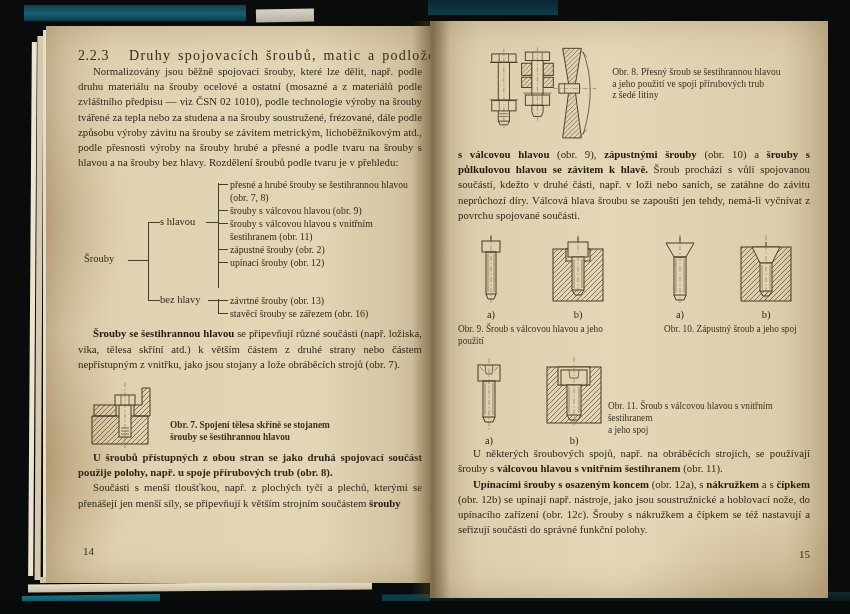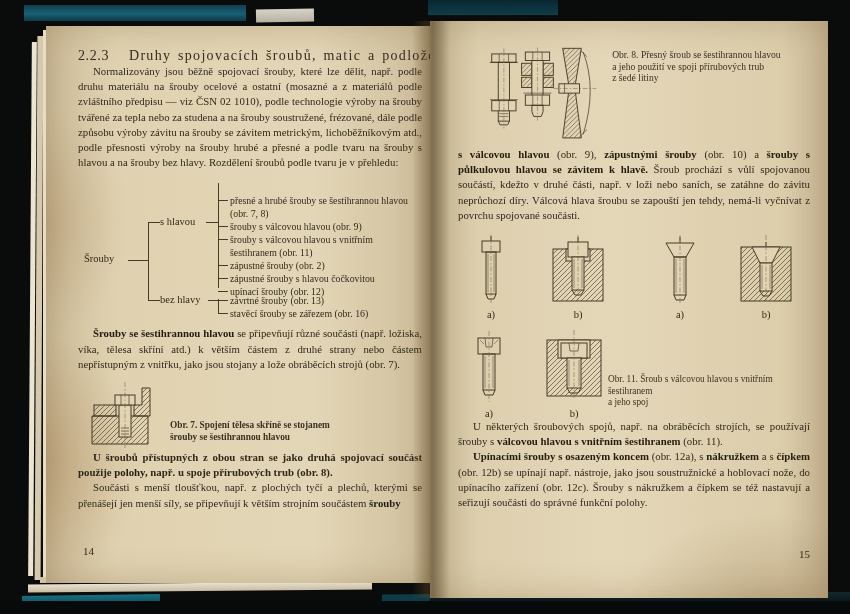--- a/index.html
+++ b/index.html
@@ -99,28 +99,27 @@
     <p class="bt ind mt6">Normalizovány jsou běžně spojovací šrouby, které lze dělit, např. podle druhu materiálu na šrouby ocelové a ostatní (mosazné a z materiálů podle zvláštního předpisu — viz ČSN 02 1010), podle technologie výroby na šrouby tvářené za tepla nebo za studena a na šrouby soustružené, frézované, dále podle způsobu výroby závitu na šrouby se závitem metrickým, lichoběžníkovým atd., podle přesnosti výroby na šrouby hrubé a přesné a podle tvaru na šrouby s hlavou a na šrouby bez hlavy. Rozdělení šroubů podle tvaru je v přehledu:</p>
 
     <div class="tree">
       <span class="t-root">Šrouby</span>
       <div class="tl h" style="left:50px;top:82px;width:20px;"></div>
       <div class="tl v" style="left:70px;top:44px;height:79px;"></div>
       <div class="tl h" style="left:70px;top:44px;width:12px;"></div>
       <span class="t-b1">s hlavou</span>
       <div class="tl h" style="left:128px;top:44px;width:12px;"></div>
       <div class="tl v" style="left:140px;top:5px;height:105px;"></div>
-      <div class="leaves" style="top:16px;">
+      <div class="leaves" style="top:0;">
         <div class="leaf">přesné a hrubé šrouby se šestihrannou hlavou
 (obr. 7, 8)</div>
         <div class="leaf">šrouby s válcovou hlavou (obr. 9)</div>
         <div class="leaf">šrouby s válcovou hlavou s vnitřním
 šestihranem (obr. 11)</div>
         <div class="leaf">zápustné šrouby (obr. 2)</div>
-        <div class="leaf">zápustné šrouby s hlavou čočkovitou</div>
         <div class="leaf">upínací šrouby (obr. 12)</div>
       </div>
       <div class="tl h" style="left:70px;top:122px;width:12px;"></div>
       <span class="t-b2">bez hlavy</span>
       <div class="tl h" style="left:130px;top:122px;width:10px;"></div>
       <div class="tl v" style="left:140px;top:121px;height:14px;"></div>
       <div class="leaves" style="top:116px;">
         <div class="leaf">závrtné šrouby (obr. 13)</div>
         <div class="leaf">stavěcí šrouby se zářezem (obr. 16)</div>
       </div>
@@ -200,21 +199,21 @@
         <line x1="53" y1="1" x2="53" y2="80" stroke="#7a6a4f" stroke-width="0.6" stroke-dasharray="5 2 1.5 2"></line>
 
         <path d="M80,2 L100,2 L93,44 L100,98 L80,98 L87,44 Z" fill="url(#h8)" stroke="#453a28"></path>
         <rect x="76" y="40" width="22" height="10" fill="#e2d4b2" stroke="#453a28"></rect>
         <line x1="82" y1="40" x2="82" y2="50" stroke="#453a28" stroke-width="0.7"></line>
         <line x1="70" y1="45" x2="116" y2="45" stroke="#7a6a4f" stroke-width="0.6" stroke-dasharray="5 2 1.5 2"></line>
         <path d="M102,6 Q117,45 102,94" fill="none" stroke="#453a28" stroke-width="0.8"></path>
         <line x1="99" y1="4" x2="106" y2="11" stroke="#453a28" stroke-width="0.7"></line>
         <line x1="99" y1="96" x2="106" y2="89" stroke="#453a28" stroke-width="0.7"></line>
       </svg>
-      <div class="caption" style="margin-left:14px;margin-top:6px;width:212px;font-size:9.6px;">Obr. 8. Přesný šroub se šestihrannou hlavou
+      <div class="caption" style="margin-left:14px;margin-top:23px;width:212px;font-size:9.6px;">Obr. 8. Přesný šroub se šestihrannou hlavou
 a jeho použití ve spoji přírubových trub
 z šedé litiny</div>
     </div>
 
     <p class="bt mt10"><b>s válcovou hlavou</b><span> (obr. 9), </span><b>zápustnými šrouby</b><span> (obr. 10) a </span><b>šrouby s půlkulovou hlavou se závitem k hlavě.</b><span> Šroub prochází s vůlí spojovanou součástí, kdežto v druhé části, např. v loži nebo saních, se zatáhne do závitu neprůchozí díry. Válcová hlava šroubu se zapouští jen tehdy, nemá-li vyčnívat z povrchu spojované součásti.</span></p>
 
     <div class="figs4">
       <div class="figcell" style="margin-left:16px;">
         <svg width="34" height="70" viewBox="0 0 34 70">
           <rect x="8" y="6" width="18" height="11" fill="none" stroke="#453a28"></rect>
@@ -271,20 +270,25 @@
           <rect x="20" y="28" width="12" height="28" fill="#e2d4b2" stroke="#453a28"></rect>
           <line x1="22" y1="30" x2="22" y2="54" stroke="#453a28" stroke-width="0.5"></line>
           <line x1="30" y1="30" x2="30" y2="54" stroke="#453a28" stroke-width="0.5"></line>
           <path d="M20,56 L23,61 L29,61 L32,56" fill="none" stroke="#453a28"></path>
           <line x1="26" y1="0" x2="26" y2="66" stroke="#7a6a4f" stroke-width="0.6" stroke-dasharray="5 2 1.5 2"></line>
         </svg>
         <div class="sub">b)</div>
       </div>
     </div>
 
+    <div class="caps2">
+      <div class="caption" style="width:186px;">Obr. 9. Šroub s válcovou hlavou a jeho
+použití</div>
+      <div class="caption" style="margin-left:20px;width:146px;">Obr. 10. Zápustný šroub a jeho spoj</div>
+    </div>
 
     <div class="figrow mt10">
       <div class="figcell" style="margin-left:12px;">
         <svg width="38" height="74" viewBox="0 0 38 74">
           <rect x="8" y="8" width="22" height="16" fill="none" stroke="#453a28"></rect>
           <path d="M15,8 L16,17 L22,17 L23,8" fill="none" stroke="#453a28" stroke-width="0.7"></path>
           <line x1="10" y1="10" x2="14" y2="14" stroke="#453a28" stroke-width="0.5"></line>
           <line x1="24" y1="14" x2="28" y2="10" stroke="#453a28" stroke-width="0.5"></line>
           <rect x="13" y="24" width="12" height="36" fill="none" stroke="#453a28"></rect>
           <line x1="15" y1="26" x2="15" y2="58" stroke="#453a28" stroke-width="0.5"></line>

